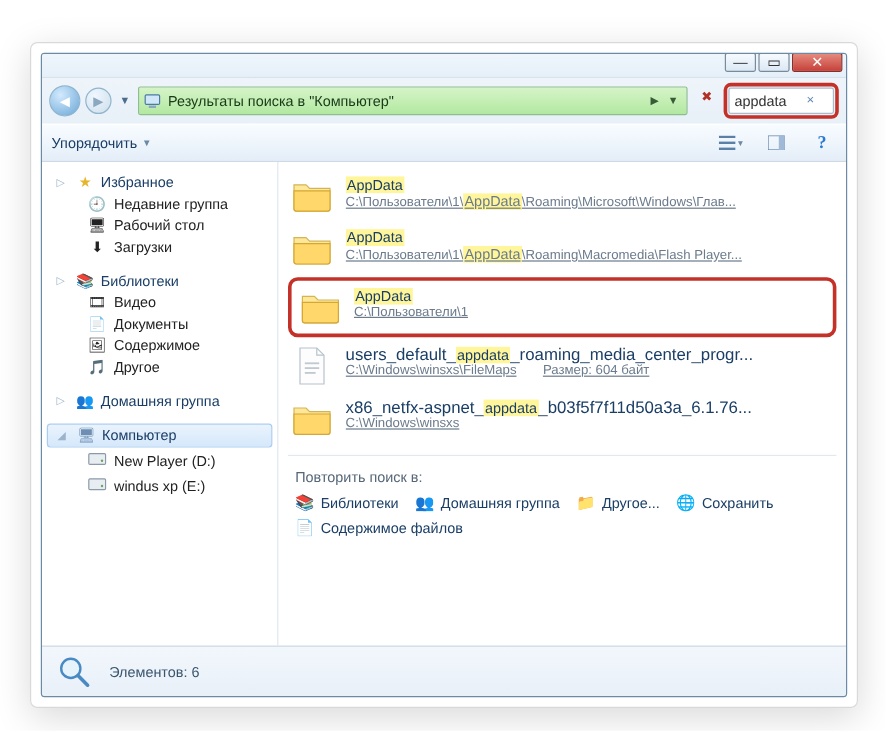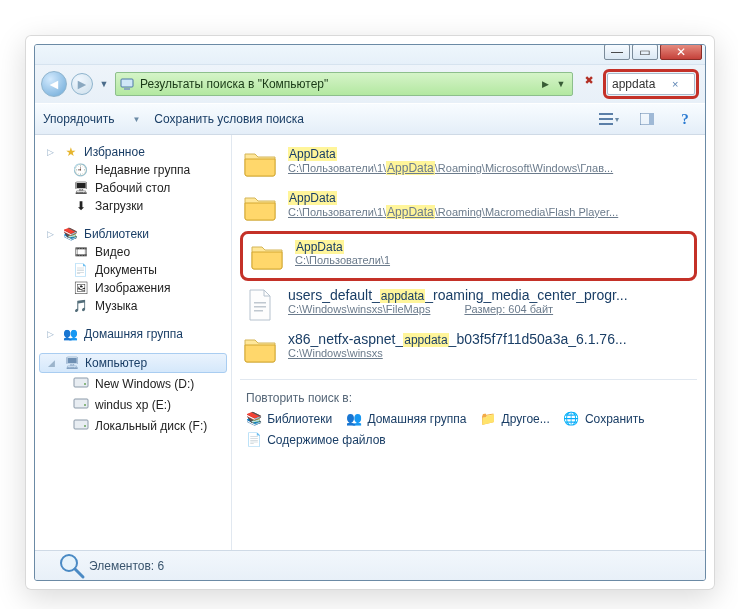--- a/index.html
+++ b/index.html
@@ -25,21 +25,21 @@
 .addr-arrow{color:#375c35;padding:0 3px;font-size:9px;}
 .addr-drop{width:18px;color:#375c35;text-align:center;font-size:9px;}
 .addr-stop{width:20px;height:20px;margin-left:2px;color:#b33025;text-align:center;font-size:11px;}
 
 .search-hl{ border:3px solid #c43128; border-radius:6px; padding:1px; }
 .search-bar { width:88px; height:22px; border:1px solid #a9bccc; background:#fff; border-radius:2px; display:flex; align-items:center; padding:0 4px; }
 .search-bar input{ border:none; outline:none; width:60px; font-size:12px; color:#333;}
 .search-x{ color:#5a83b3; font-size:11px; cursor:pointer; }
 
 .toolbar { height:32px; background: linear-gradient(#f8fcff,#e4eef8); border-top:1px solid #fff; border-bottom:1px solid #cfdae6; display:flex; align-items:center; padding:0 8px; gap:14px;}
-.tool-item{ color:#1a3e66; display:flex; align-items:center; gap:18px; }
+.tool-item{ color:#1a3e66; display:flex; align-items:center; gap:4px; }
 .tool-spacer{flex:1;}
 .tool-iconbtn{width:24px;height:22px;border:1px solid transparent;border-radius:2px;color:#4870a0;display:flex;align-items:center;justify-content:center;font-size:13px;}
 .tool-iconbtn.drop::after{content:"▾";font-size:8px;margin-left:2px;color:#6b8aa5;}
 .blue-q{color:#2a7ad1;font-weight:bold;font-family:Georgia,serif;font-size:15px;}
 
 .body-area{ flex:1; display:flex; background:#fff; overflow:hidden;}
 .sidebar{ width:197px; border-right:1px solid #e1e8f0; padding:6px 0; overflow:hidden;}
 .tree-group{ padding:2px 0 8px 0;}
 .tree-header{display:flex;align-items:center;gap:4px;padding:2px 6px 2px 12px;color:#1a3e66;}
 .tree-header .exp{width:11px;color:#9cb4cb;font-size:9px;}
@@ -63,21 +63,21 @@
 .res-meta{ color:#6b7b8c; font-size:11px; }
 mark{ background:#fff59a; color:inherit; padding:0 1px;}
 
 .result.hl{ border:3px solid #c43128; border-radius:8px; padding:4px 6px; margin:2px 0;}
 
 .repeat-block{ border-top:1px solid #e1e8f0; margin-top:8px; padding-top:8px; color:#556677;}
 .repeat-row{display:flex;align-items:flex-start;gap:14px;padding:3px 0 3px 6px;}
 .repeat-item{display:flex;align-items:center;gap:5px;color:#1a3e66;}
 .repeat-item .ic{font-size:13px;}
 
-.statusbar{ height:30px; border-top:1px solid #cfdae6; background: linear-gradient(#f2f7fc,#e8f0f8); display:flex; align-items:center; padding:0 20px; gap:0;}
+.statusbar{ height:42px; border-top:1px solid #cfdae6; background: linear-gradient(#f2f7fc,#e8f0f8); display:flex; align-items:center; padding:0 10px; gap:12px;}
 .mag-icon{width:34px;height:34px;display:flex;align-items:center;justify-content:center;}
 .status-text{color:#3a556e;}
 </style>
 </head>
 <body>
 
 <div class="shadow-frame">
 <div class="window">
 
   <div class="titlebar">
@@ -116,21 +116,20 @@
         <span class="search-x">×</span>
       </div>
     </div>
   </div>
 
   <div class="toolbar">
     <div class="tool-item">
           <span>Упорядочить</span>
           <span style="font-size:8px;color:#6b8aa5;">▼</span>
         </div>
-    <div class="tool-item">Сохранить условия поиска</div>
     <div class="tool-spacer"></div>
     <div class="tool-iconbtn drop">
       <svg width="14" height="12">
             <rect x="0" y="0" width="14" height="2" fill="#5b7fa8"></rect>
             <rect x="0" y="5" width="14" height="2" fill="#5b7fa8"></rect>
             <rect x="0" y="10" width="14" height="2" fill="#5b7fa8"></rect>
           </svg>
     </div>
     <div class="tool-iconbtn">
       <svg width="14" height="12">
@@ -178,25 +177,25 @@
               <div class="tree-item">
                 <span class="ic">🎞</span>
                 <span>Видео</span>
               </div>
               <div class="tree-item">
                 <span class="ic">📄</span>
                 <span>Документы</span>
               </div>
               <div class="tree-item">
                 <span class="ic">🖼</span>
-                <span>Изображения</span>
+                <span>Содержимое</span>
               </div>
               <div class="tree-item">
                 <span class="ic">🎵</span>
-                <span>Музыка</span>
+                <span>Другое</span>
               </div>
             </div>
       </div>
 
       <div class="tree-group">
         <div class="tree-header">
               <span class="exp">▷</span>
               <span class="ic hg">👥</span>
               <span>Домашняя группа</span>
             </div>
@@ -207,35 +206,28 @@
               <span class="exp">◢</span>
               <span class="ic ic-comp">🖥</span>
               <span>Компьютер</span>
             </div>
         <div id="comp-items">
               <div class="tree-item">
                 <span class="ic"><svg width="16" height="14" viewBox="0 0 16 14">
                     <rect x="1" y="3" width="14" height="9" rx="1" fill="#e8edf2" stroke="#8b9aa9"></rect>
                     <circle cx="12" cy="9" r="1" fill="#6aa45b"></circle>
                   </svg></span>
-                <span>New Windows (D:)</span>
+                <span>New Player (D:)</span>
               </div>
               <div class="tree-item">
                 <span class="ic"><svg width="16" height="14" viewBox="0 0 16 14">
                     <rect x="1" y="3" width="14" height="9" rx="1" fill="#e8edf2" stroke="#8b9aa9"></rect>
                     <circle cx="12" cy="9" r="1" fill="#6aa45b"></circle>
                   </svg></span>
                 <span>windus xp (E:)</span>
-              </div>
-              <div class="tree-item">
-                <span class="ic"><svg width="16" height="14" viewBox="0 0 16 14">
-                    <rect x="1" y="3" width="14" height="9" rx="1" fill="#e8edf2" stroke="#8b9aa9"></rect>
-                    <circle cx="12" cy="9" r="1" fill="#6aa45b"></circle>
-                  </svg></span>
-                <span>Локальный диск (F:)</span>
               </div>
             </div>
       </div>
 
     </div>
 
     <div class="content">
       <div id="results-list">
             <div class="result">
        <div class="res-icon">
@@ -278,21 +270,21 @@
                 <svg class="file-svg" viewBox="0 0 28 34">
                   <path d="M4 2 h14 l6 6 v24 H4 Z" fill="#fdfdfd" stroke="#b6c2ce"></path>
                   <path d="M18 2 v6 h6" fill="none" stroke="#b6c2ce"></path>
                   <rect x="8" y="14" width="12" height="1.5" fill="#c0c8d0"></rect>
                   <rect x="8" y="18" width="12" height="1.5" fill="#c0c8d0"></rect>
                   <rect x="8" y="22" width="9" height="1.5" fill="#c0c8d0"></rect>
                 </svg>
               </div>
        <div class="res-body">
          <div class="res-title">users_default_<mark>appdata</mark>_roaming_media_center_progr...</div>
-         <div class="res-path">C:\Windows\winsxs\FileMaps<span class="res-meta" style="margin-left:34px;">Размер: 604 байт</span></div>
+         <div class="res-path">C:\Windows\winsxs\FileMaps<span class="res-meta" style="margin-left:22px;">Размер: 604 байт</span></div>
        </div>
      </div>
             <div class="result">
        <div class="res-icon">
                 <svg class="fold-svg" viewBox="0 0 34 30">
                   <path d="M2 6 h10 l3 3 h17 v17 a2 2 0 0 1 -2 2 H4 a2 2 0 0 1 -2 -2 Z" fill="#ffe79a" stroke="#d4b556"></path>
                   <path d="M2 11 h30 v15 a2 2 0 0 1 -2 2 H4 a2 2 0 0 1 -2 -2 Z" fill="#ffd76b" stroke="#d4a833"></path>
                 </svg>
               </div>
        <div class="res-body">

